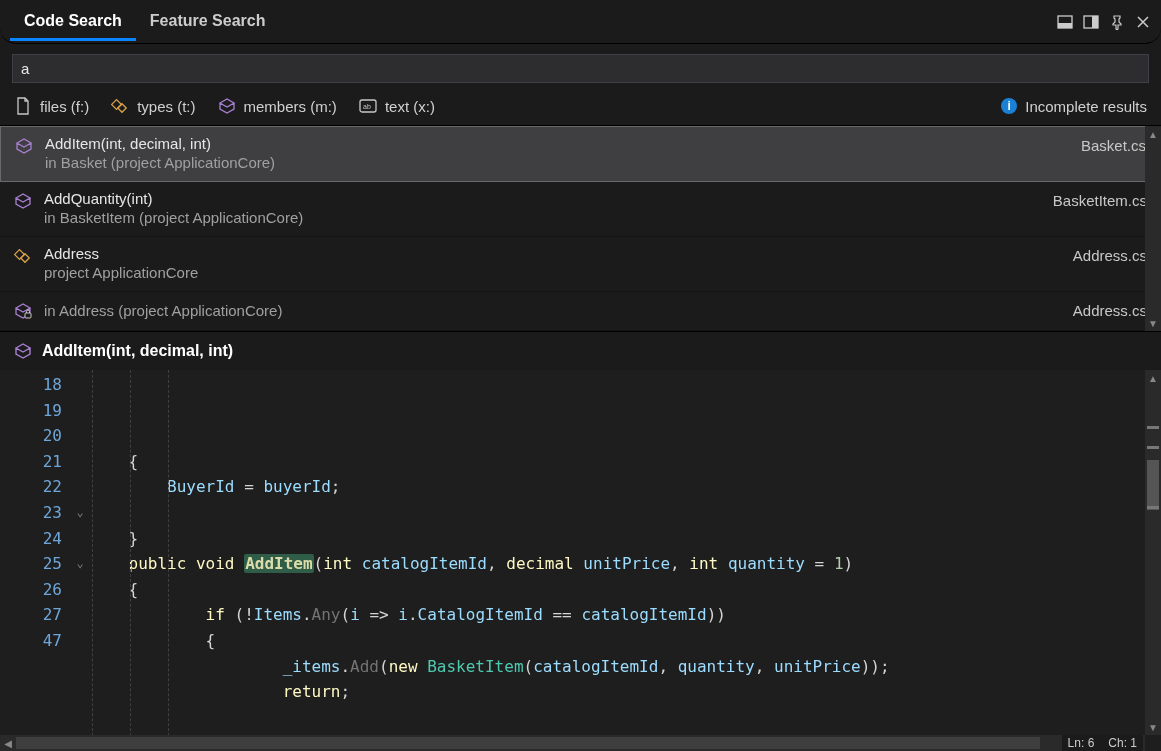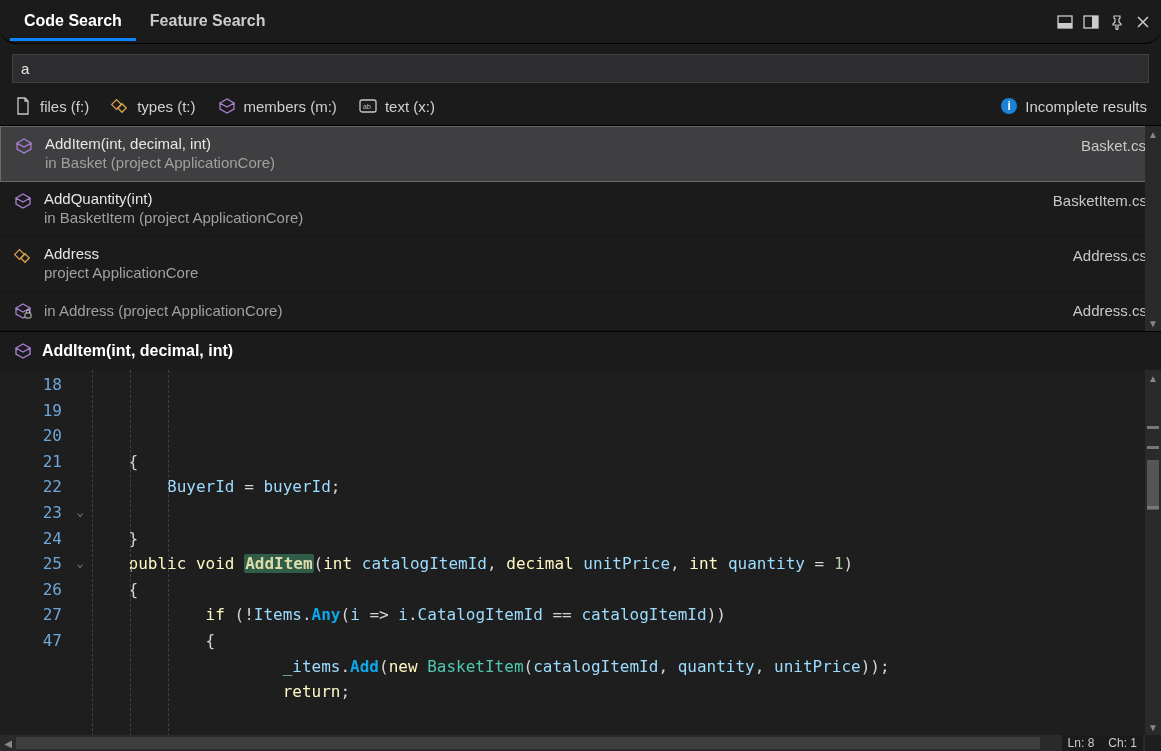--- a/index.html
+++ b/index.html
@@ -33,21 +33,21 @@
   .vscroll .thumb-track { position:absolute; top:16px; bottom:16px; left:0; right:0; }
   .preview-header { display: flex; align-items: center; gap: 10px; padding: 10px 14px; border-top: 1px solid #000; font-size: 16px; font-weight: 600; color: #fff; }
   .preview-header svg { width: 18px; height: 18px; }
   .editor-area { flex: 1; display: flex; position: relative; background: #1e1e1e; overflow: hidden; }
   .gutter { width: 70px; background: #1e1e1e; text-align: right; padding-right: 8px; color: #6ea6d8; font-family: Consolas, monospace; font-size: 16px; line-height: 25.6px; padding-top: 2px; user-select:none;}
   .fold-col { width: 20px; padding-top: 2px; font-family: Consolas, monospace; font-size: 12px; line-height: 25.6px; color: #888; text-align:center; user-select:none;}
   .code { flex: 1; font-family: Consolas, monospace; font-size: 16px; line-height: 25.6px; white-space: pre; padding-top: 2px; color: #d4d4d4; position:relative; }
   .kw { color: #fef9c3; }
   .type { color: #4ec9b0; }
   .ident { color: #9cdcfe; }
-  .method { color: #0ea5e9; font-weight: bold; }
+  .method { color: #737373; }
   .punct { color: #d4d4d4; }
   .num { color: #b5cea8; }
   .op { color: #d4d4d4; }
   .local { color: #9cdcfe; }
   .hl { background: #2f5d47; border-radius: 2px; padding: 0 1px; color:#dcdcaa;font-weight:bold;}
   .indent-guides { position:absolute; top:0; bottom:0; left:0; pointer-events:none;}
   .guide { position:absolute; top:0; bottom:0; border-left:1px dashed #404040; }
   .editor-vscroll { position:absolute; right:0; top:0; width:16px; bottom:16px; background:#2a2a2b; }
   .editor-vscroll .arrow { height:16px; display:flex;align-items:center;justify-content:center;color:#888;font-size:10px;}
   .editor-vscroll .thumb { position:absolute; left:2px; right:2px; background:#555; }
@@ -251,18 +251,18 @@
       <div class="arrow" style="position:absolute;bottom:0;width:100%;">▼</div>
     </div>
     <div class="hscroll">
       <div class="arrow">◀</div>
       <div class="track">
           <div class="thumb" style="left:0;width:92%;"></div>
         </div>
       <div class="arrow">▶</div>
     </div>
     <div class="statusbar">
-      <span>Ln: 8</span>
+      <span>Ln: 6</span>
       <span>Ch: 1</span>
     </div>
   </div>
 
 </div>
 
 </body></html>

